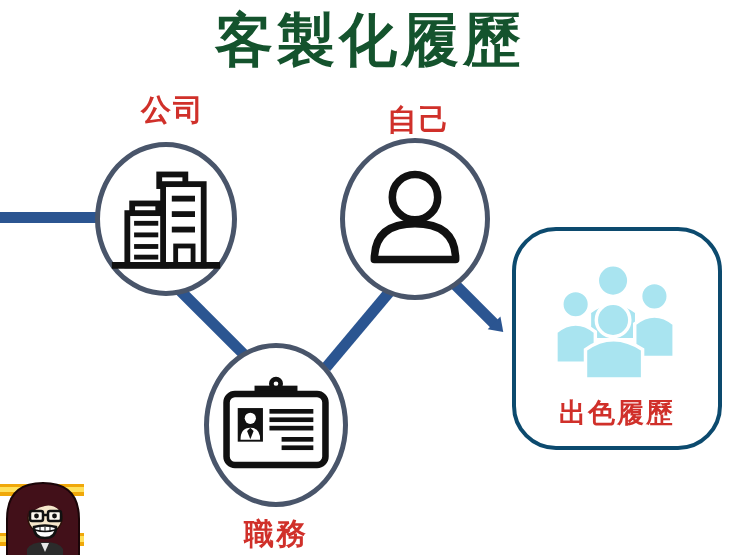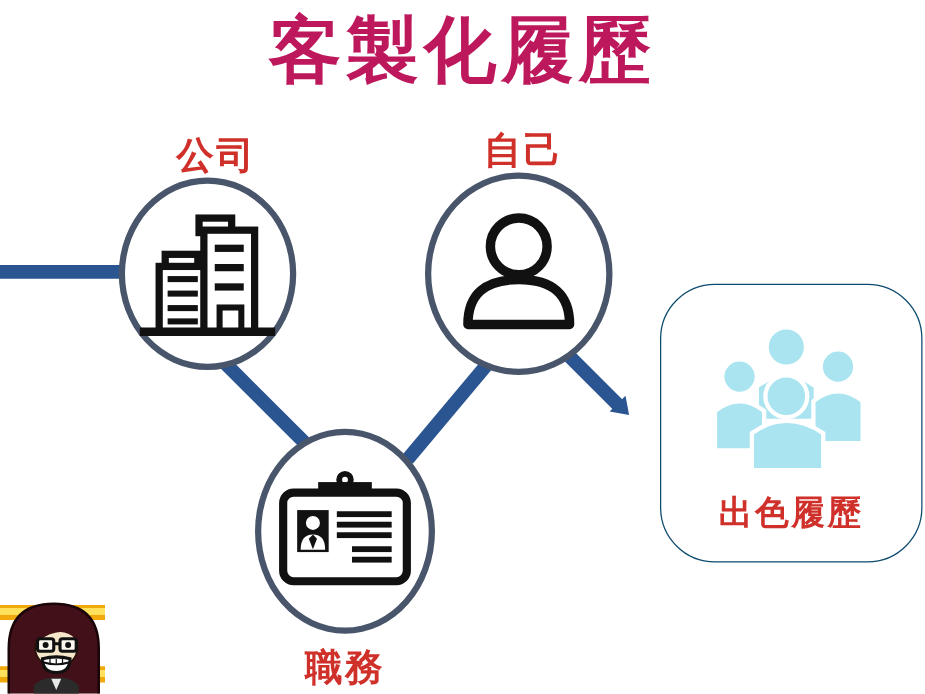--- a/index.html
+++ b/index.html
@@ -4,43 +4,43 @@
 <style>
   * { margin:0; padding:0; box-sizing:border-box; }
   html,body { background:#ffffff; }
   .slide {
     position:relative; width:740px; height:555px;
     background:#ffffff; overflow:hidden;
     font-family:"Liberation Sans", sans-serif;
   }
   .title {
     position:absolute; top:2px; left:0; width:100%;
-    text-align:center; font-size:58px; font-weight:900; color:#be185d;
+    text-align:center; font-size:58px; font-weight:900; color:#14532d;
     letter-spacing:4px;
   }
   .node-label {
     position:absolute; color:#d0302a; font-weight:800; font-size:30px;
     letter-spacing:2px; white-space:nowrap;
   }
-  .label-company { left:141px; top:104px; }
+  .label-company { left:141px; top:90px; }
   .label-self    { left:387px; top:100px; }
   .label-job     { left:244px; top:514px; }
 
   .circle {
     position:absolute; border:5px solid #49556a; border-radius:50%;
     background:#ffffff; z-index:2;
     display:flex; align-items:center; justify-content:center;
   }
   .circle-company { left:95px;  top:142px; width:142px; height:154px; }
   .circle-self    { left:340px; top:138px; width:150px; height:162px; }
   .circle-job     { left:204px; top:343px; width:144px; height:164px; }
 
   .result-box {
-    position:absolute; left:528px; top:227px; width:210px; height:223px;
-    border:1px solid #0c4a6e; border-radius:44px; background:#ffffff; z-index:2;
+    position:absolute; left:512px; top:227px; width:210px; height:223px;
+    border:4px solid #0c4a6e; border-radius:44px; background:#ffffff; z-index:2;
     display:flex; flex-direction:column; align-items:center;
   }
   .result-box svg { margin-top:24px; }
   .label-result {
     margin-top:10px; color:#d0302a; font-weight:800; font-size:27px;
     letter-spacing:2px; text-align:center;
   }
 
   .connector {
     position:absolute; height:11px; background:#2b5591; z-index:1;

